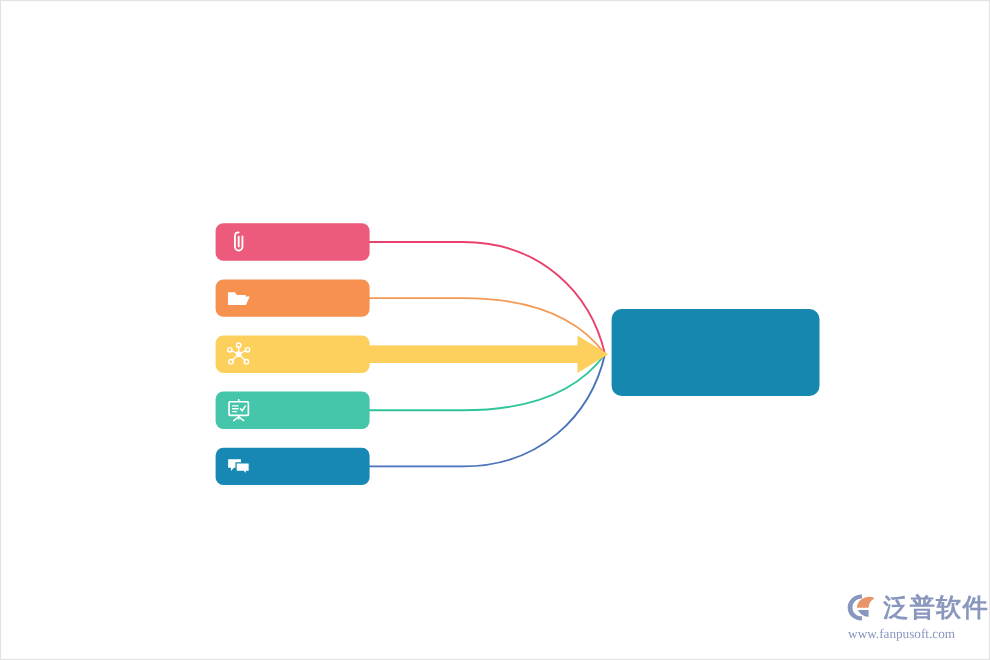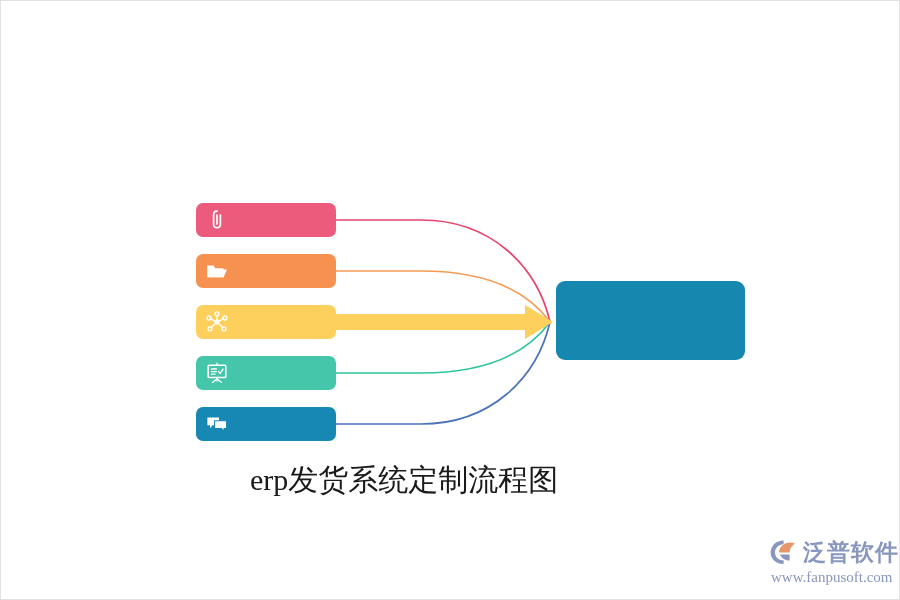--- a/index.html
+++ b/index.html
@@ -121,21 +121,21 @@
   #watermark-name {
     font-family: "Liberation Serif", serif;
     font-size: 23px;
     font-weight: bold;
     color: #8996bd;
     line-height: 1;
     letter-spacing: 1px;
   }
   #watermark-url {
     font-family: "Liberation Serif", serif;
-    font-size: 15px;
+    font-size: 12px;
     color: #8996bd;
     margin-top: 2px;
     margin-left: 2px;
     letter-spacing: 0px;
   }
 </style>
 </head>
 <body>
 
 <div id="canvas" style="background: rgb(255, 255, 255); border-color: rgb(226, 226, 226);">
@@ -227,21 +227,20 @@
                  L10.6 17.6 Z" fill="#ffffff" stroke="#1688b3" stroke-width="1.1"></path>
       </svg>
     </span>
     <span class="bar-label"></span>
   </div>
 
   <div id="target-box" style="background:#1688b0;">
     <span id="target-box-label"></span>
   </div>
 
-  <div id="diagram-title">erp发货系统定制流程图</div>
 
   <div id="watermark">
     <div id="watermark-row">
       <span id="watermark-mark">
         <svg width="32" height="30" viewBox="0 0 32 30">
           <path d="M14.6 3.4 C7.0 3.4 1.6 9.0 1.6 15.4 C1.6 21.8 7.0 27.0 14.6 27.0
                    L14.6 23.2 C9.4 23.2 6.0 19.8 6.0 15.4 C6.0 11.0 9.4 7.2 14.6 7.2 Z" fill="#8996bd"></path>
           <path d="M21.4 5.6 C15.0 5.8 10.2 10.0 10.0 15.6 L20.6 15.6
                    C20.8 11.6 22.8 8.4 26.0 6.8 C24.6 6.0 23.0 5.6 21.4 5.6 Z" fill="#e8956a"></path>
           <path d="M11.0 17.6 C12.6 21.4 16.4 23.8 20.6 23.6 L20.6 17.6 Z" fill="#8996bd"></path>

